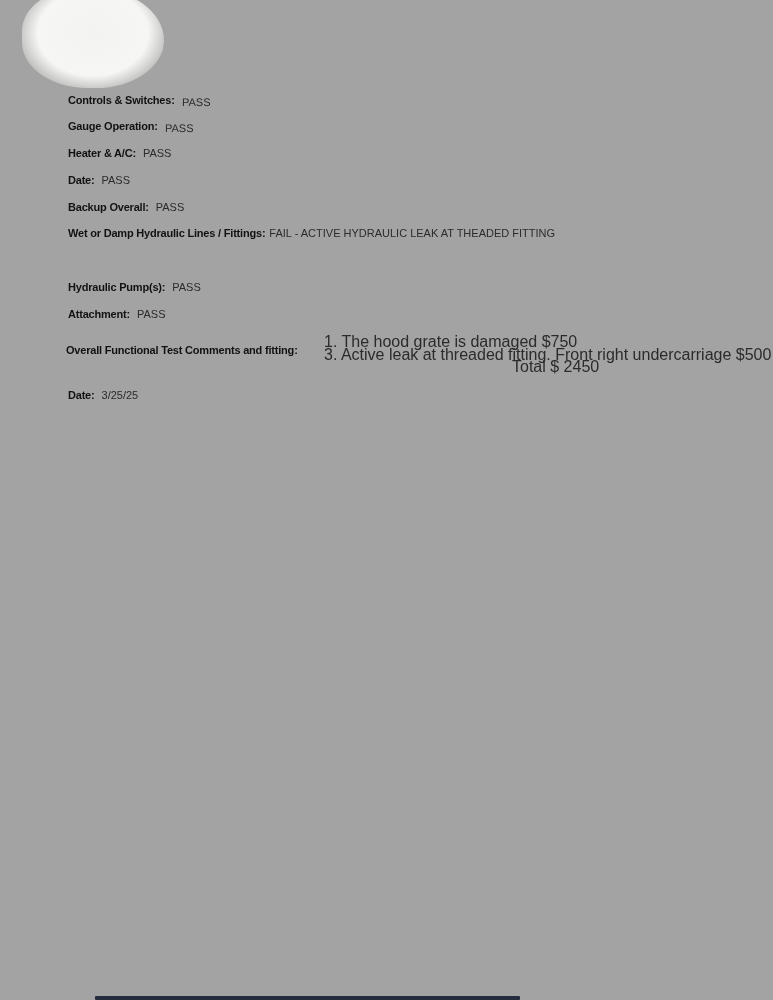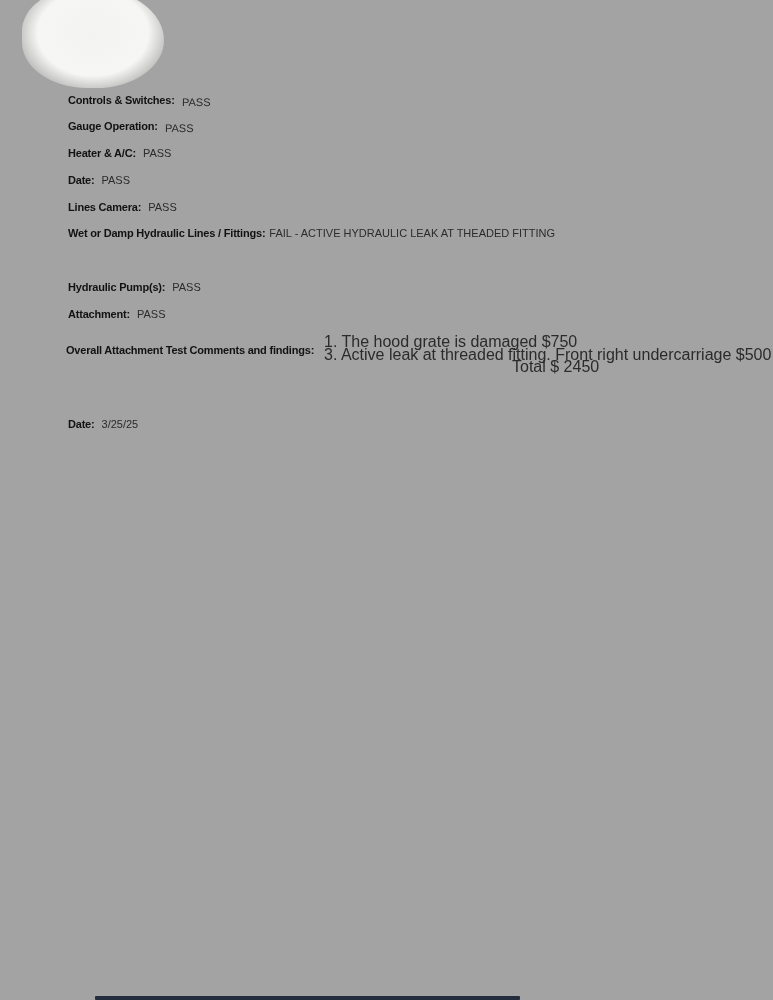--- a/index.html
+++ b/index.html
@@ -82,21 +82,20 @@
     white-space: nowrap;
   }
   .findings .total-line {
     margin-left: 188px;
   }
   .date-row {
     position: absolute;
     left: 68px;
     top: 385px;
     white-space: nowrap;
-    margin-top: 29px;
   }
 </style>
 </head>
 <body>
 
 <div class="page">
 
   <div class="smudge"></div>
 
   <div class="field-row row-0 v-down">
@@ -109,38 +108,38 @@
 
   <div class="field-row row-2">
     <span class="label">Heater &amp; A/C:</span><span class="value">PASS</span>
   </div>
 
   <div class="field-row row-3">
     <span class="label">Date:</span><span class="value">PASS</span>
   </div>
 
   <div class="field-row row-4">
-    <span class="label">Lines Camera:</span><span class="value">PASS</span>
+    <span class="label">Backup Overall:</span><span class="value">PASS</span>
   </div>
 
   <div class="field-row row-5">
     <span class="label">Wet or Damp Hydraulic Lines / Fittings:</span><span class="value">FAIL - ACTIVE HYDRAULIC LEAK AT THEADED FITTING</span>
   </div>
 
 
   <div class="field-row row-7">
     <span class="label">Hydraulic Pump(s):</span><span class="value">PASS</span>
   </div>
 
   <div class="field-row row-8">
     <span class="label">Attachment:</span><span class="value">PASS</span>
   </div>
 
   <div class="comments-label">
-    <span class="label">Overall Attachment Test Comments and findings:</span>
+    <span class="label">Overall Functional Test Comments and fitting:</span>
   </div>
 
   <div class="findings">
     <div>1. The hood grate is damaged $750</div>
     <div>3. Active leak at threaded fitting. Front right undercarriage $500</div>
     <div class="total-line">Total $ 2450</div>
   </div>
 
   <div class="date-row">
     <span class="label">Date:</span><span class="value">3/25/25</span>

